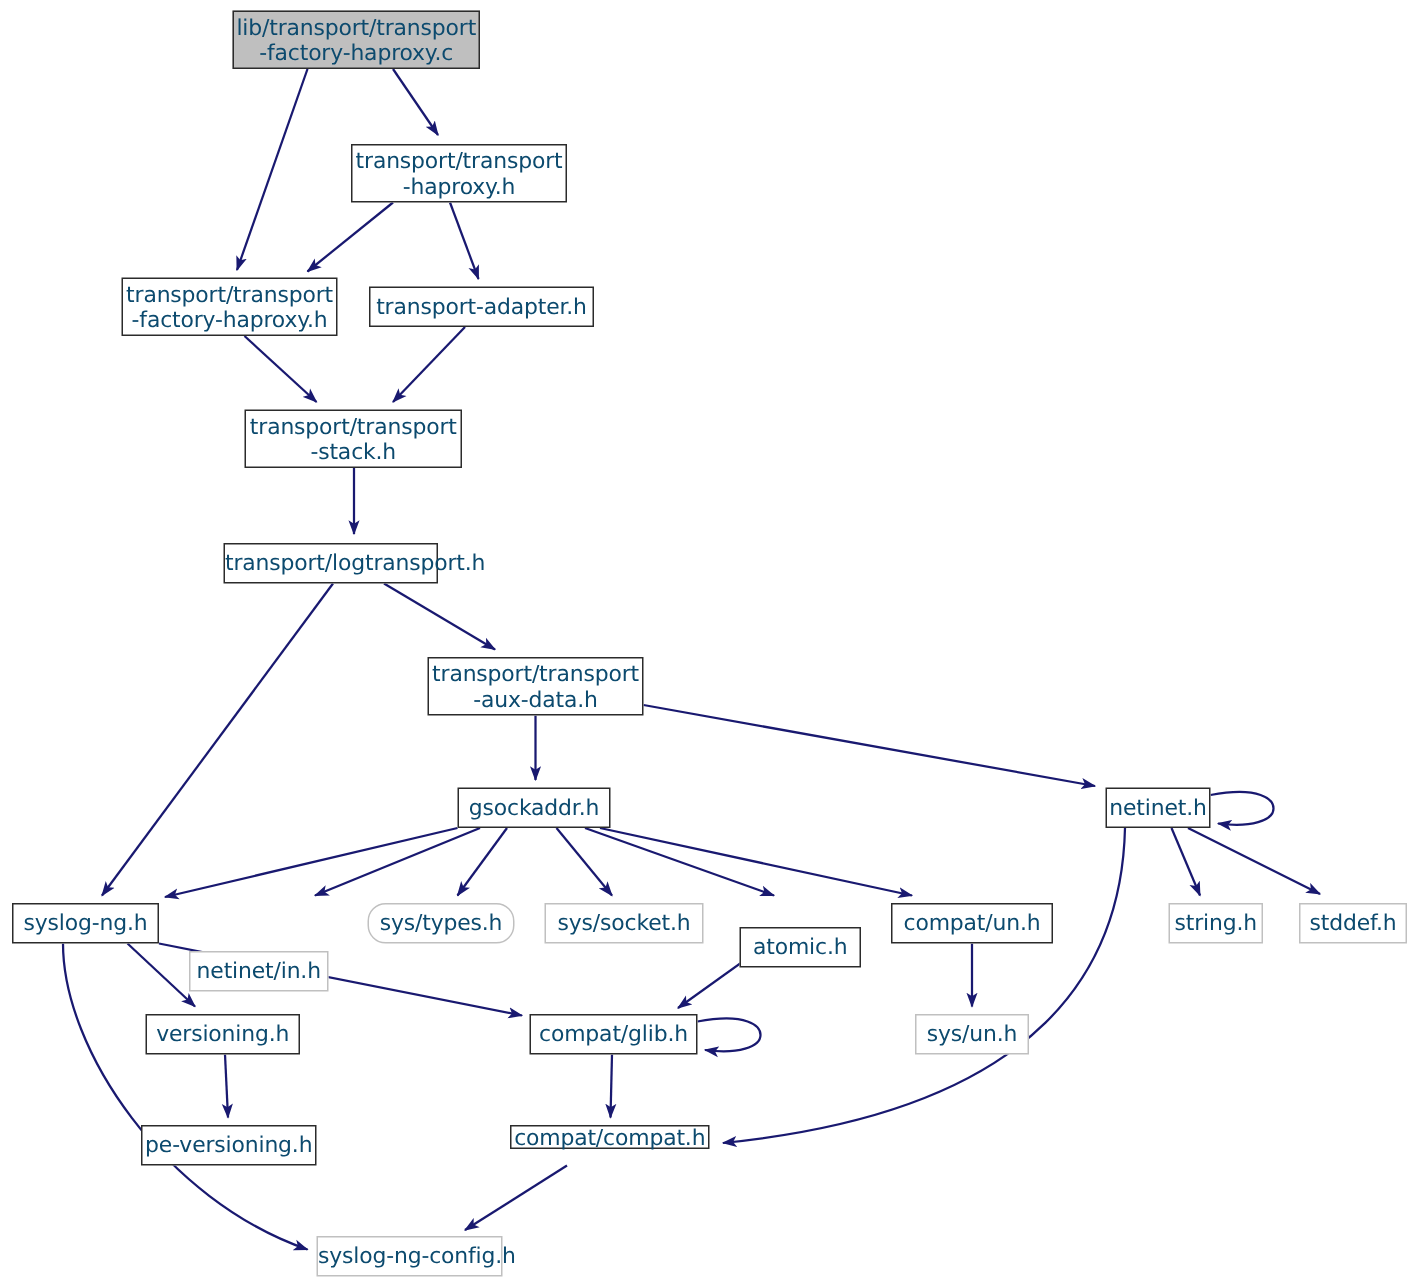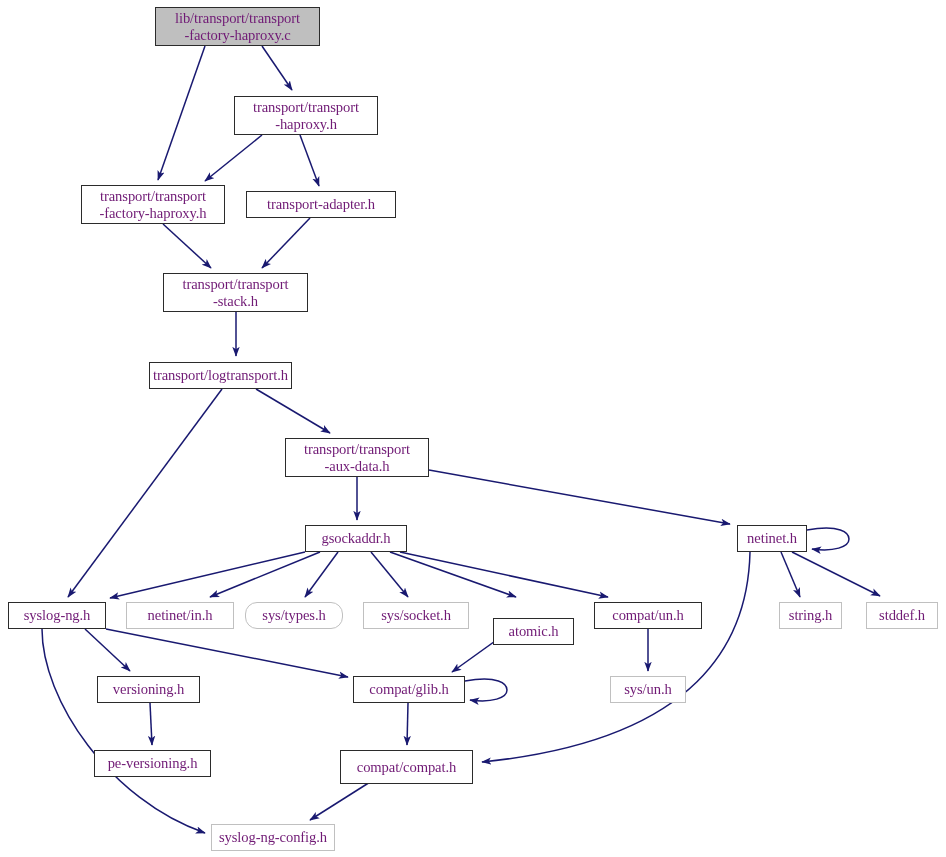--- a/index.html
+++ b/index.html
@@ -26,27 +26,26 @@
   }
   .node {
     position: absolute;
     box-sizing: border-box;
     display: flex;
     align-items: center;
     justify-content: center;
     text-align: center;
     font-size: 14.6px;
     line-height: 17px;
-    color: #701a75;
+    color: #0c4a6e;
     background: #ffffff;
     border: 1px solid #c0c0c0;
     white-space: pre;
     letter-spacing: -0.1px;
     z-index: 2;
-    font-family: Liberation Serif, serif;
   }
   .node.solid {
     border: 1.4px solid #2b2b2b;
   }
   .node.root {
     border: 1.4px solid #2b2b2b;
     background: #bfbfbf;
   }
   .node .label {
     display: block;
@@ -106,27 +105,27 @@
 -factory-haproxy.h</span></div>
       <div class="node solid" style="left: 246px; top: 191px; width: 150px; height: 27px;"><span class="label">transport-adapter.h</span></div>
       <div class="node solid" style="left: 163px; top: 273px; width: 145px; height: 39px;"><span class="label">transport/transport
 -stack.h</span></div>
       <div class="node solid" style="left: 149px; top: 362px; width: 143px; height: 27px;"><span class="label">transport/logtransport.h</span></div>
       <div class="node solid" style="left: 285px; top: 438px; width: 144px; height: 39px;"><span class="label">transport/transport
 -aux-data.h</span></div>
       <div class="node solid" style="left: 305px; top: 525px; width: 102px; height: 27px;"><span class="label">gsockaddr.h</span></div>
       <div class="node solid" style="left: 737px; top: 525px; width: 70px; height: 27px;"><span class="label">netinet.h</span></div>
       <div class="node solid" style="left: 8px; top: 602px; width: 98px; height: 27px;"><span class="label">syslog-ng.h</span></div>
-      <div class="node" style="left: 126px; top: 602px; width: 108px; height: 27px;"><span class="label">netinet/in.h</span></div>
+      <div class="node" style="left: 126px; top: 634px; width: 93px; height: 27px;"><span class="label">netinet/in.h</span></div>
       <div class="node" style="left: 245px; top: 602px; width: 98px; height: 27px; border-radius: 12px;"><span class="label">sys/types.h</span></div>
       <div class="node" style="left: 363px; top: 602px; width: 106px; height: 27px;"><span class="label">sys/socket.h</span></div>
       <div class="node solid" style="left: 493px; top: 602px; width: 81px; height: 27px; margin-top: 16px;"><span class="label">atomic.h</span></div>
       <div class="node solid" style="left: 594px; top: 602px; width: 108px; height: 27px;"><span class="label">compat/un.h</span></div>
       <div class="node" style="left: 779px; top: 602px; width: 63px; height: 27px;"><span class="label">string.h</span></div>
       <div class="node" style="left: 866px; top: 602px; width: 72px; height: 27px;"><span class="label">stddef.h</span></div>
       <div class="node solid" style="left: 97px; top: 676px; width: 103px; height: 27px;"><span class="label">versioning.h</span></div>
       <div class="node solid" style="left: 353px; top: 676px; width: 112px; height: 27px;"><span class="label">compat/glib.h</span></div>
       <div class="node" style="left: 610px; top: 676px; width: 76px; height: 27px;"><span class="label">sys/un.h</span></div>
       <div class="node solid" style="left: 94px; top: 750px; width: 117px; height: 27px;"><span class="label">pe-versioning.h</span></div>
-      <div class="node solid" style="left: 340px; top: 750px; width: 133px; height: 34px;"><span class="label">compat/compat.h</span></div>
+      <div class="node solid" style="left: 340px; top: 750px; width: 133px; height: 16px;"><span class="label">compat/compat.h</span></div>
       <div class="node" style="left: 211px; top: 824px; width: 124px; height: 27px; justify-content: center;"><span class="label">syslog-ng-config.h</span></div>
     </div>
 </div>
 
 </body></html>

